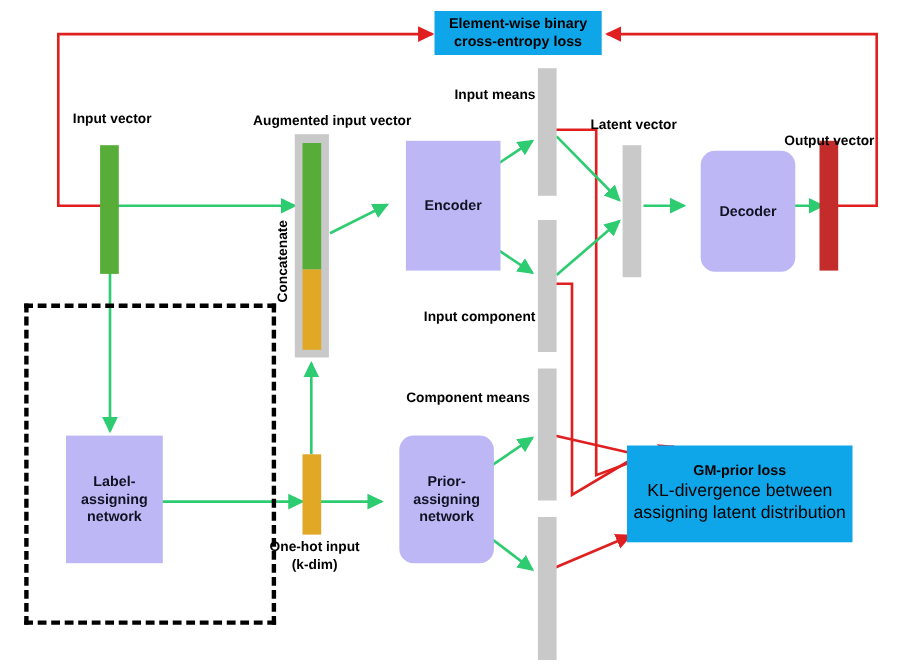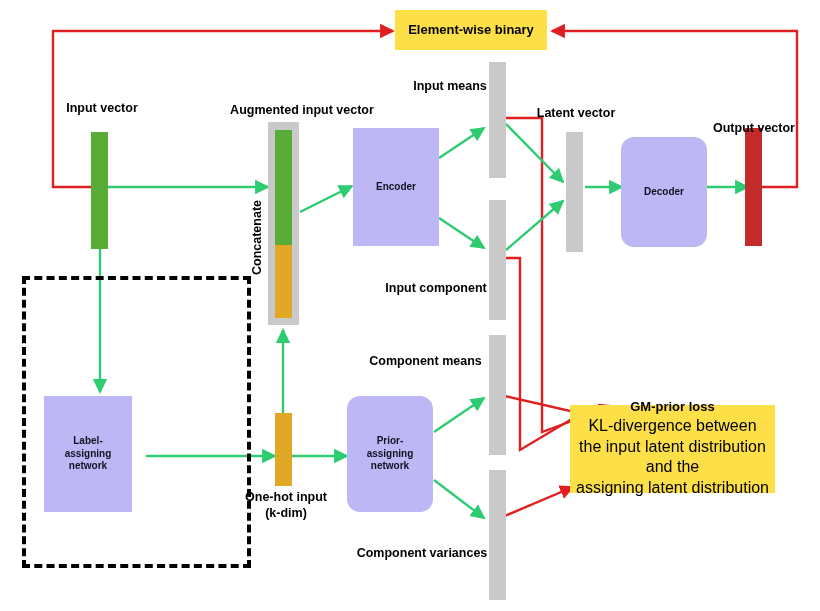--- a/index.html
+++ b/index.html
@@ -10,27 +10,28 @@
     font-family:"Liberation Sans", sans-serif;
     overflow:hidden;
   }
   svg.layer{position:absolute;left:0;top:0;width:820px;height:611px;}
   .node{position:absolute;box-sizing:border-box;}
   .nn-box{
     background:#bdb8f5;
     display:flex;align-items:center;justify-content:center;
     text-align:center;
     font-weight:bold;
-    font-size:10px;
+    font-size:13px;
     color:#111122;
     line-height:1.25;
     white-space:pre-line;
+    margin-left:16px;
   }
   .loss-box{
-    background:#fde047;
+    background:#0ea5e9;
     display:flex;align-items:center;justify-content:center;
     text-align:center;
     color:#000000;
     line-height:1.3;
   }
   .loss-title{font-weight:bold;font-size:13px;}
   .loss-sub{font-size:16px;}
   .lbl{
     position:absolute;
     font-size:12.5px;
@@ -121,28 +122,28 @@
 
       <path d="M434,480 L484,518" marker-end="url(#gArrow)"></path>
     </g>
   </svg>
 
   <div class="dashed-box" style="left:22px;top:276px;width:221px;height:284px;"></div>
 
   <div class="node loss-box" style="left:395px;top:10px;width:152px;height:40px;">
     <div>
       <div class="loss-title">Element-wise binary</div>
+      <div class="loss-title">cross-entropy loss</div>
     </div>
   </div>
 
   <div class="node loss-box" style="left:570px;top:405px;width:205px;height:88px;">
     <div>
       <div class="loss-title">GM-prior loss</div>
       <div class="loss-sub">KL-divergence between</div>
-      <div class="loss-sub">the input latent distribution and the</div>
       <div class="loss-sub">assigning latent distribution</div>
     </div>
   </div>
 
   <div class="node nn-box" style="left:353px;top:128px;width:86px;height:118px;">Encoder</div>
 
   <div class="node nn-box" style="left:621px;top:137px;width:86px;height:110px;border-radius:13px;">Decoder</div>
 
   <div class="node nn-box" style="left:44px;top:396px;width:88px;height:116px;">Label-
 assigning
@@ -178,19 +179,18 @@
 
   <div class="lbl" style="left:236px;top:490px;width:100px;">One-hot input
 (k-dim)</div>
 
   <div class="lbl" style="left:405px;top:79px;width:90px;">Input means</div>
 
   <div class="lbl" style="left:381px;top:281px;width:110px;">Input component</div>
 
   <div class="lbl" style="left:358px;top:354px;width:135px;">Component means</div>
 
-  <div class="lbl" style="left:347px;top:546px;width:150px;">Component variances</div>
 
   <div class="lbl" style="left:530px;top:106px;width:92px;">Latent vector</div>
 
   <div class="lbl" style="left:706px;top:121px;width:96px;text-align:center;">Output vector</div>
 
 </div>
 
 </body></html>

